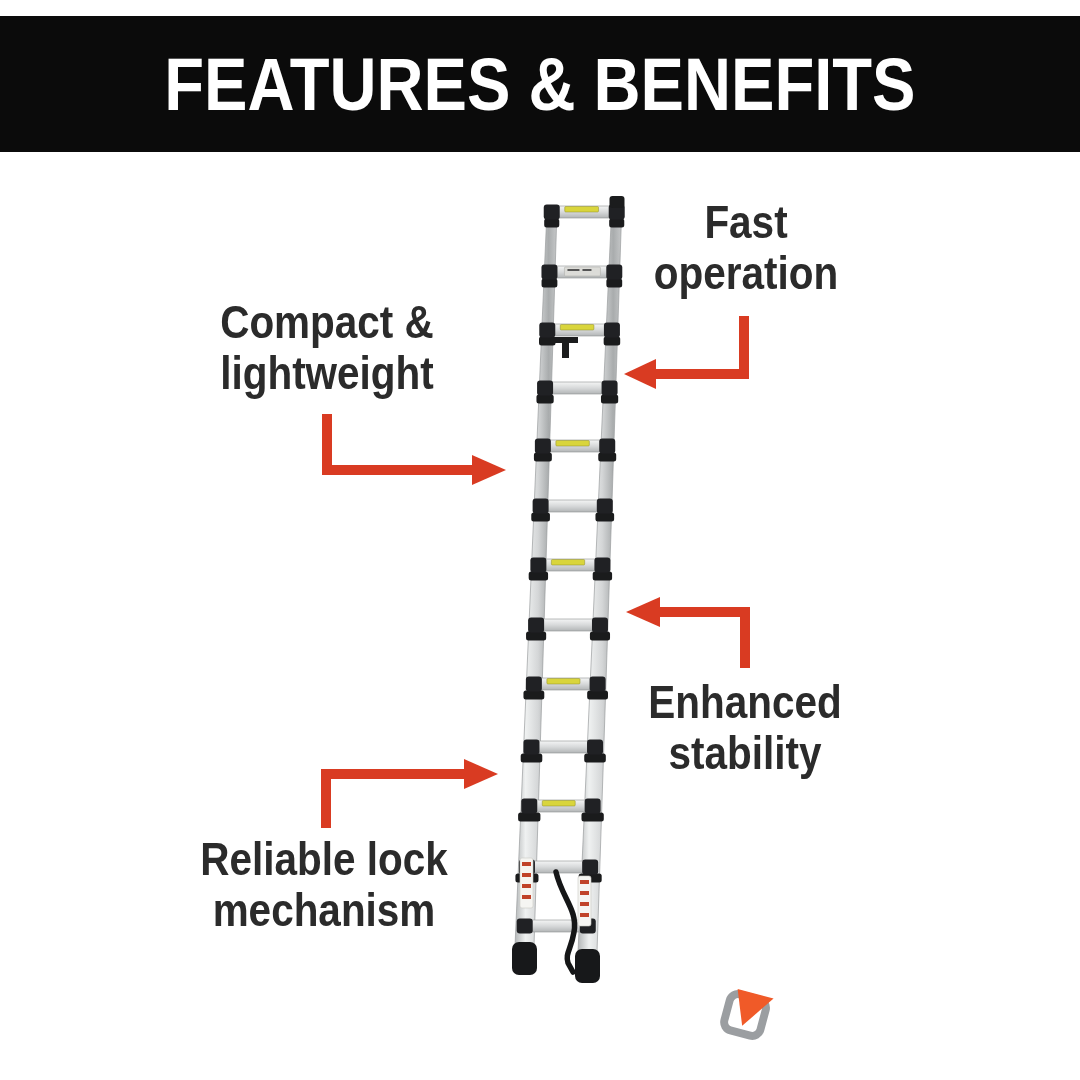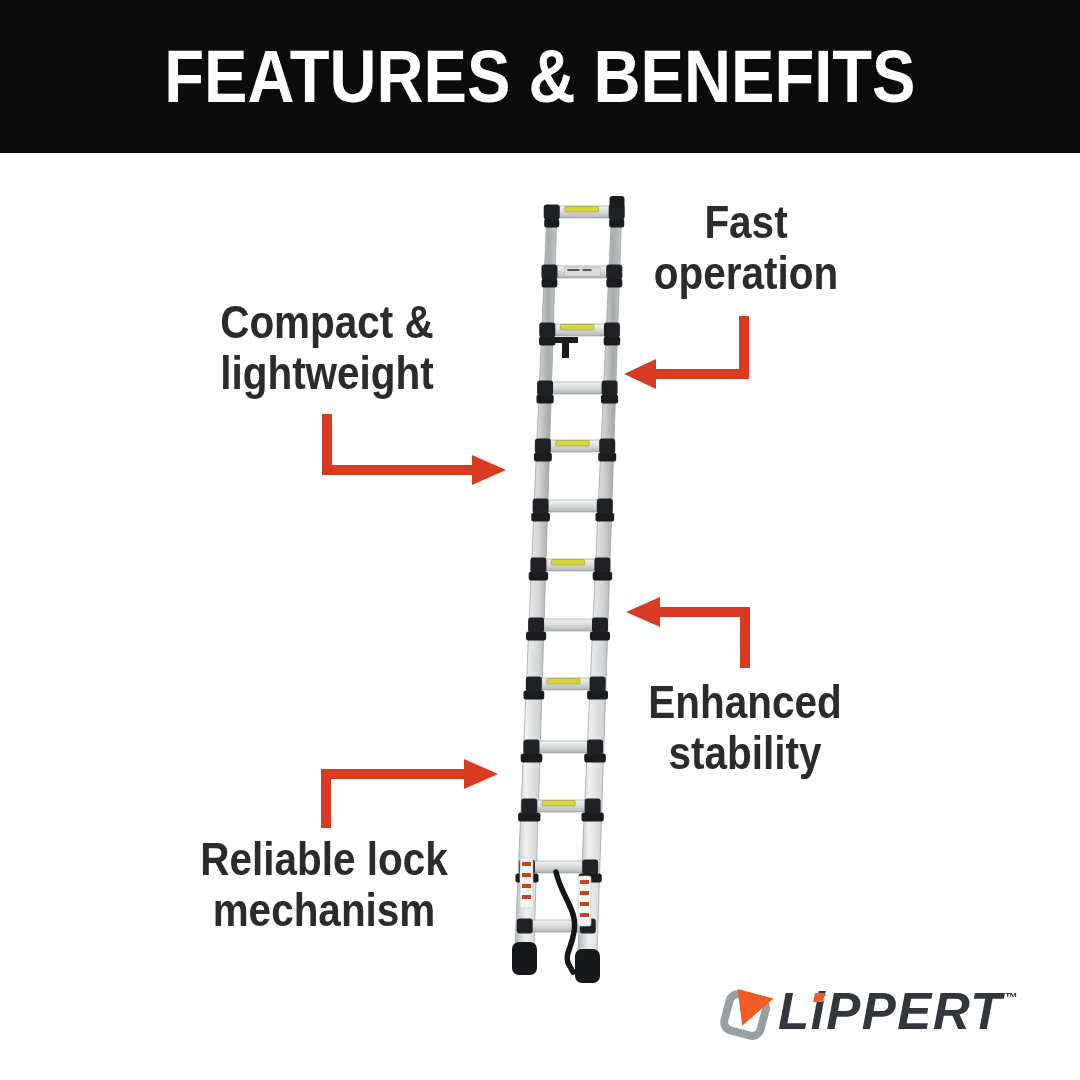--- a/index.html
+++ b/index.html
@@ -11,21 +11,21 @@
     --logo-orange:#f05a28;
     --logo-gray:#9b9ea1;
     --logo-text:#33373b;
   }
   html,body{margin:0;padding:0;}
   body{
     width:1080px;height:1080px;position:relative;overflow:hidden;
     background:#ffffff;font-family:"Liberation Sans", sans-serif;
   }
   .header{
-    position:absolute;left:0;top:0;width:1080px;height:153px;
+    position:absolute;left:0;top:16px;width:1080px;height:136px;
     background:var(--header-bg);
     display:flex;align-items:center;justify-content:center;
   }
   .header .title{
     color:var(--headline-text);
     font-size:74px;font-weight:bold;white-space:nowrap;
     transform:scaleX(0.88);transform-origin:center;
     letter-spacing:0px;margin:0;
   }
   .art{position:absolute;left:0;top:0;width:1080px;height:1080px;}
@@ -201,14 +201,13 @@
   <span>mechanism</span>
 </div>
 
 <div class="logo">
   <svg class="logo-mark" width="56" height="54" viewBox="0 0 60 58">
     <g transform="rotate(15 29 29)">
       <rect x="9" y="9" width="40" height="40" rx="9" fill="#ffffff" stroke="var(--logo-gray)" stroke-width="8.5"></rect>
       <polygon points="14,4 54,4 29,41" fill="var(--logo-orange)"></polygon>
     </g>
   </svg>
-  <div class="logo-word"><span>L</span><span class="logo-i">i</span><span>PPERT</span><span class="logo-tm">™</span></div>
 </div>
 
 </body></html>

